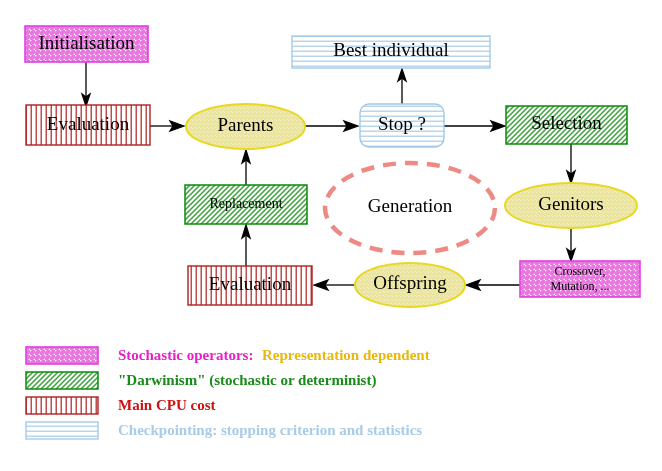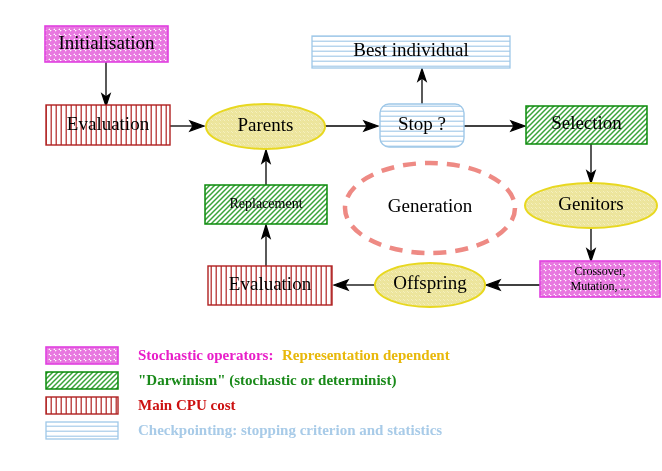--- a/index.html
+++ b/index.html
@@ -10,21 +10,20 @@
   body {
     width: 662px;
     height: 471px;
     font-family: "Liberation Serif", serif;
     overflow: hidden;
   }
   #canvas {
     position: relative;
     width: 526px;
     height: 471px;
-    padding-left: 20px;
   }
   svg#diagram {
     display: block;
     width: 662px;
     height: 471px;
   }
   .node-label {
     font-family: "Liberation Serif", serif;
     fill: #000000;
     text-anchor: middle;

